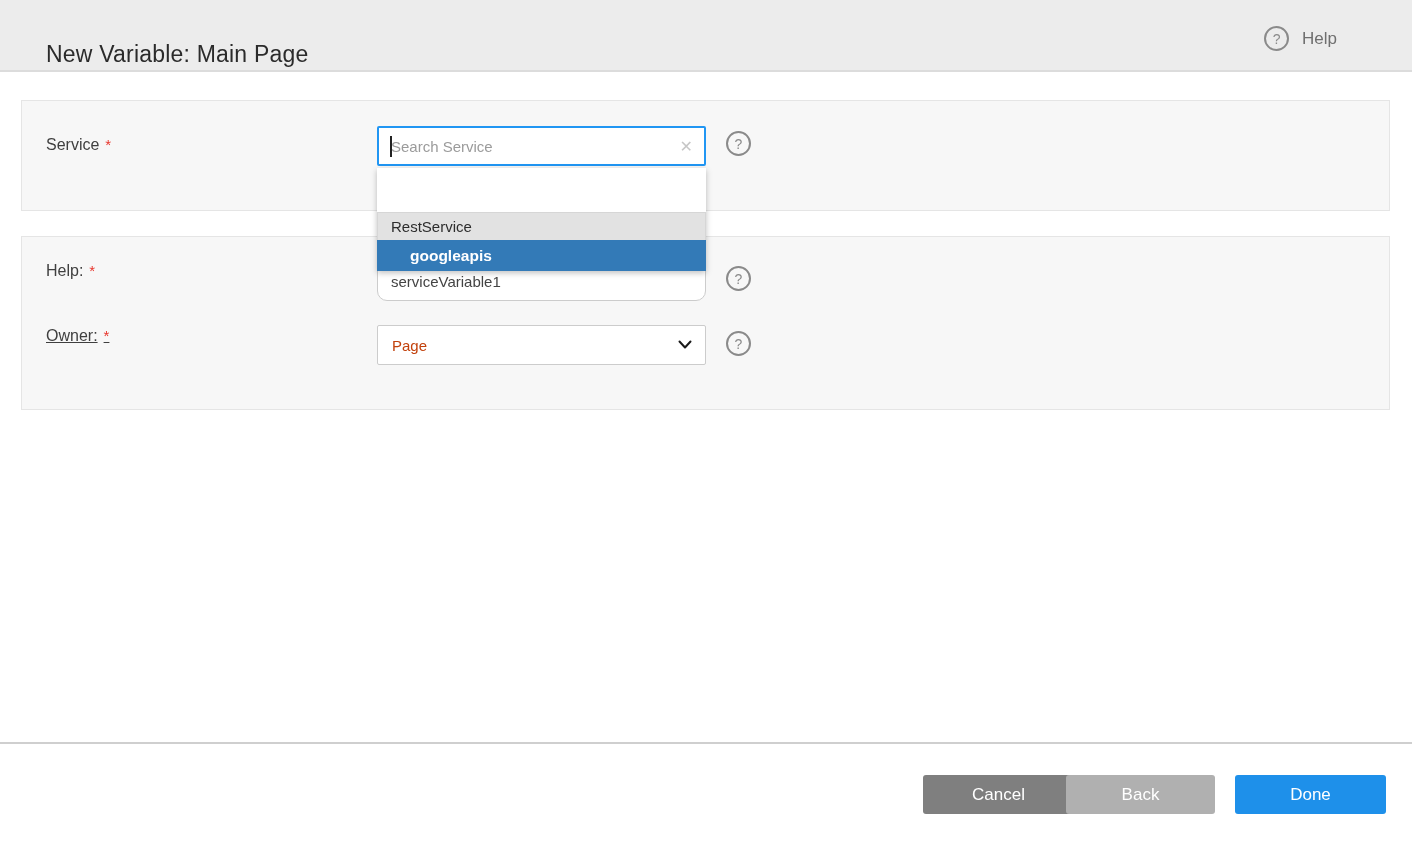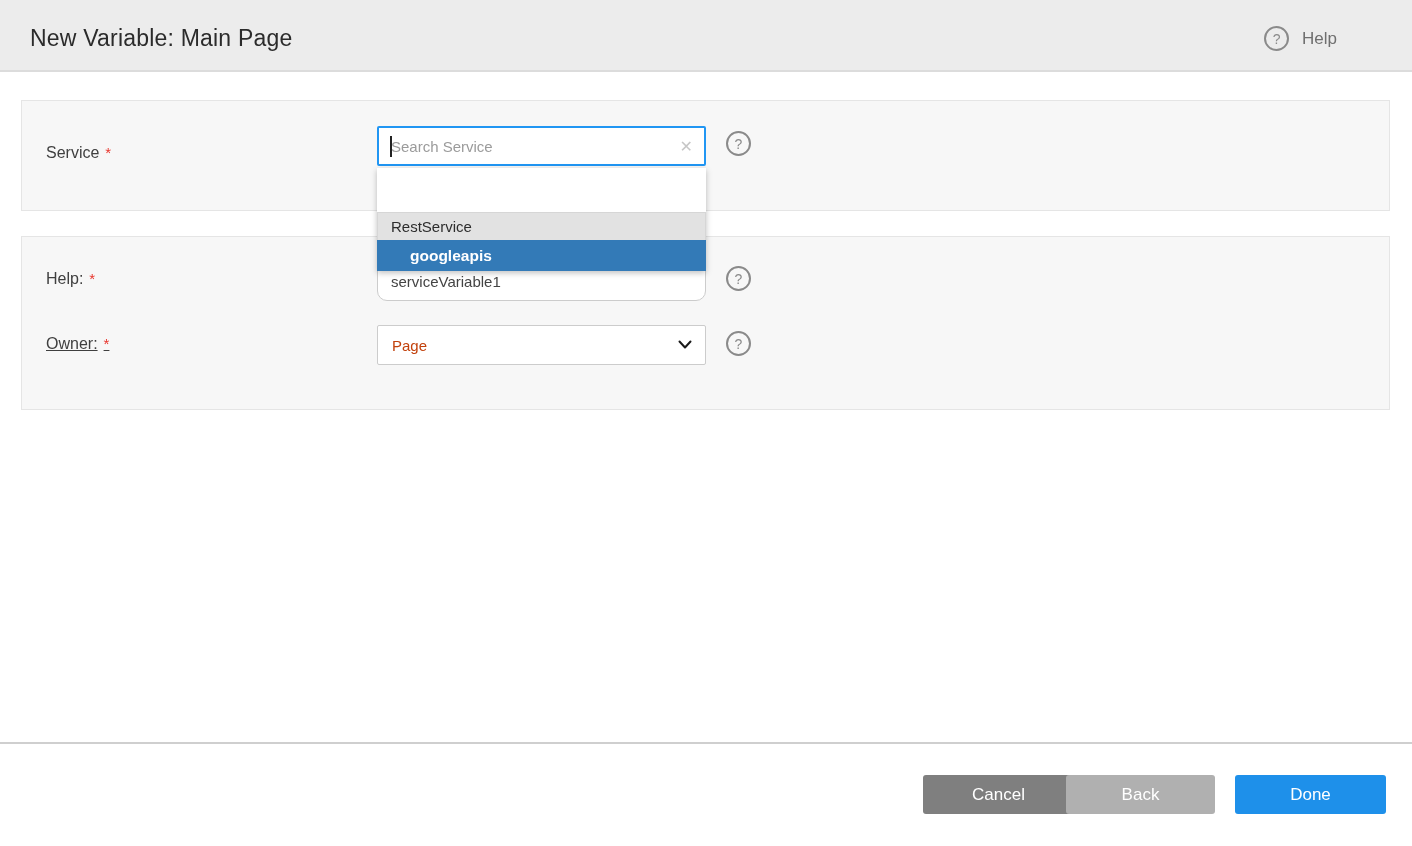--- a/index.html
+++ b/index.html
@@ -24,21 +24,21 @@
     width: 100%;
     height: 70px;
     background: #ececec;
     border-bottom: 2px solid #dcdcdc;
     box-sizing: content-box;
   }
   .page-title {
     position: absolute;
     left: 30px;
     top: 25px;
-    margin: 0;
+    margin: 16px;
     font-size: 23px;
     font-weight: normal;
     color: #2b2b2b;
     letter-spacing: 0.2px;
   }
   .help-btn {
     position: absolute;
     top: 26px;
     right: 75px;
     display: flex;
@@ -77,21 +77,20 @@
     box-sizing: border-box;
   }
   #panel-service { top: 100px; height: 111px; }
   #panel-details { top: 236px; height: 174px; }
 
   .field-label {
     position: absolute;
     left: 46px;
     font-size: 16px;
     color: #3f3f3f;
-    margin-top: 8px;
   }
   #service-label { top: 136px; }
   #name-label   { top: 262px; }
   #owner-label  { top: 327px; text-decoration: underline; }
   .req {
     color: var(--required-red, #e8352c);
     margin-left: 6px;
     font-size: 15px;
   }
 

